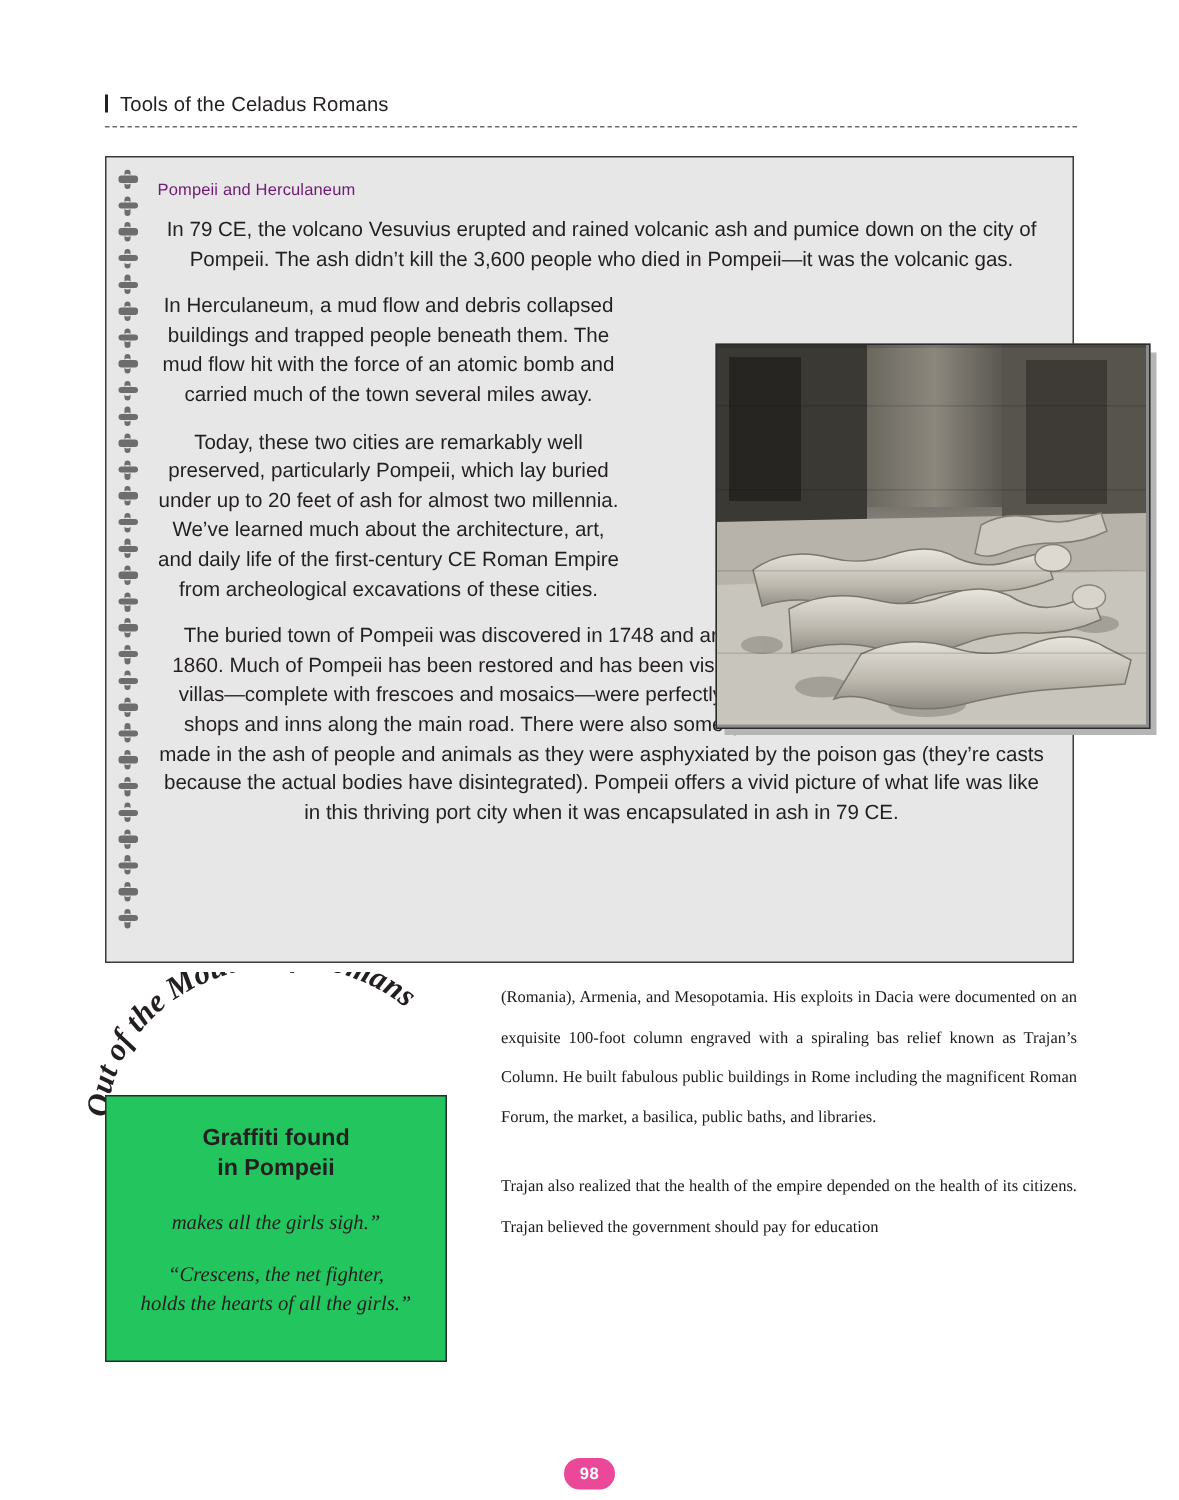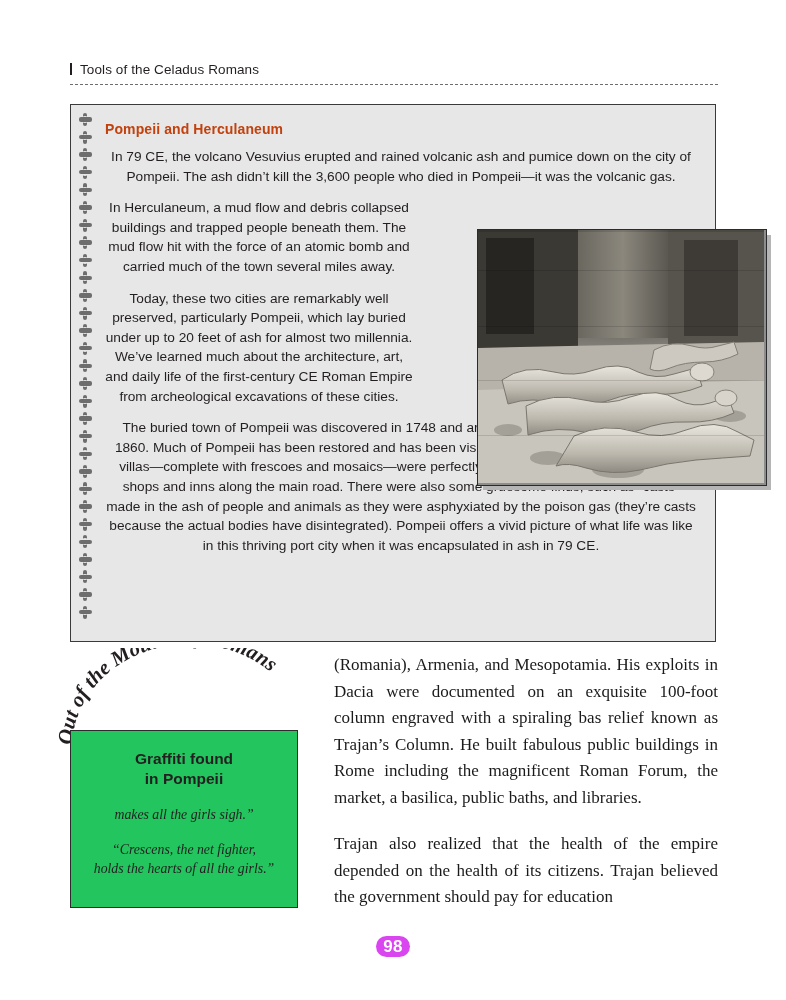--- a/index.html
+++ b/index.html
@@ -105,23 +105,23 @@
     display: block;
   }
 
   .box-inner {
     position: absolute;
     left: 34px;
     top: 16px;
     width: 592px;
   }
   .box-title {
-    font-size: 14px;
-    font-weight: bold;
-    color: #c2410c;
+    font-size: 11px;
+    font-weight: normal;
+    color: #701a75;
     margin: 0 0 10px 0;
     letter-spacing: 0.1px;
   }
   .box p {
     margin: 0 0 12px 0;
     font-size: 13.7px;
     line-height: 19.6px;
     color: #231f20;
     text-align: center;
   }
@@ -191,39 +191,39 @@
     fill: #231f20;
   }
 
   
   .body-col {
     position: absolute;
     left: 334px;
     top: 652px;
     width: 384px;
     font-family: "Liberation Serif", serif;
-    font-size: 17px;
+    font-size: 11px;
     line-height: 26.5px;
     color: #1a1a1a;
     text-align: justify;
   }
   .body-col p { margin: 0 0 20px 0; }
 
   
   .folio {
     position: absolute;
     left: 50%;
     transform: translateX(-50%);
-    top: 936px;
+    top: 972px;
     width: 34px;
     height: 21px;
     border-radius: 11px;
-    background: #d946ef;
+    background: #ec4899;
     color: #ffffff;
-    font-size: 17px;
+    font-size: 11px;
     font-weight: bold;
     display: flex;
     align-items: center;
     justify-content: center;
     letter-spacing: 0.4px;
   }
 </style>
 </head>
 <body>
 

